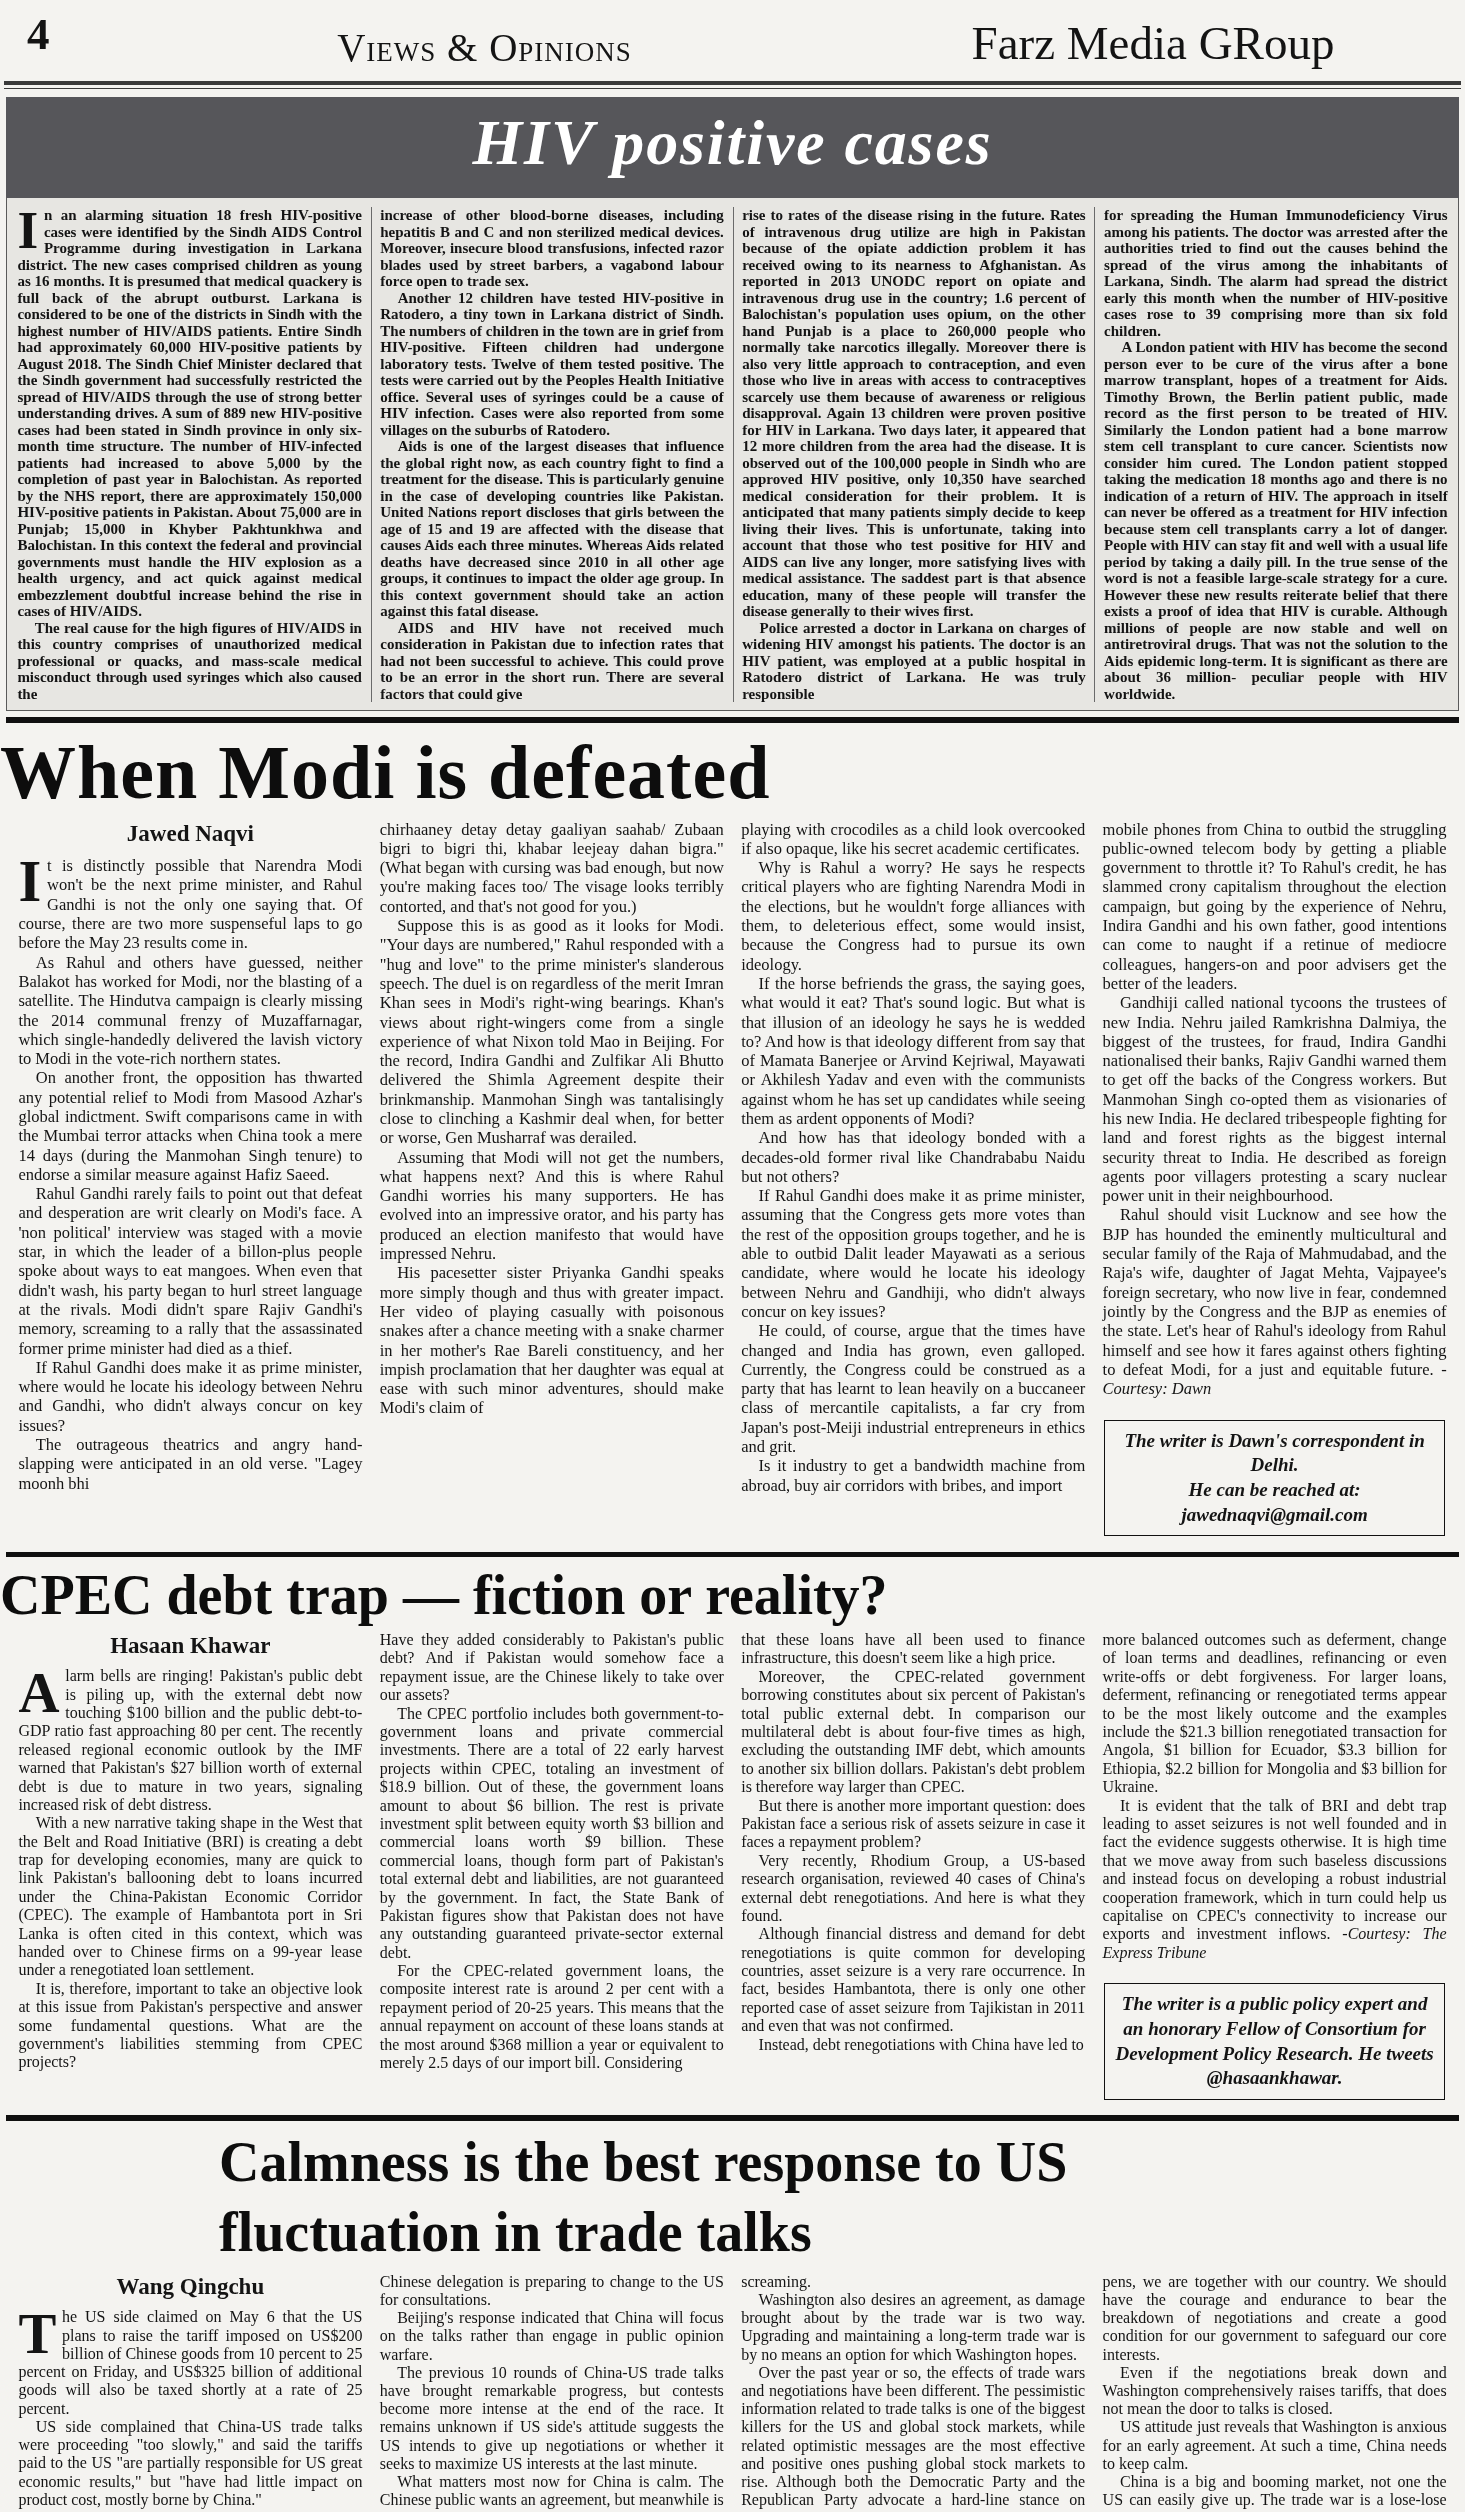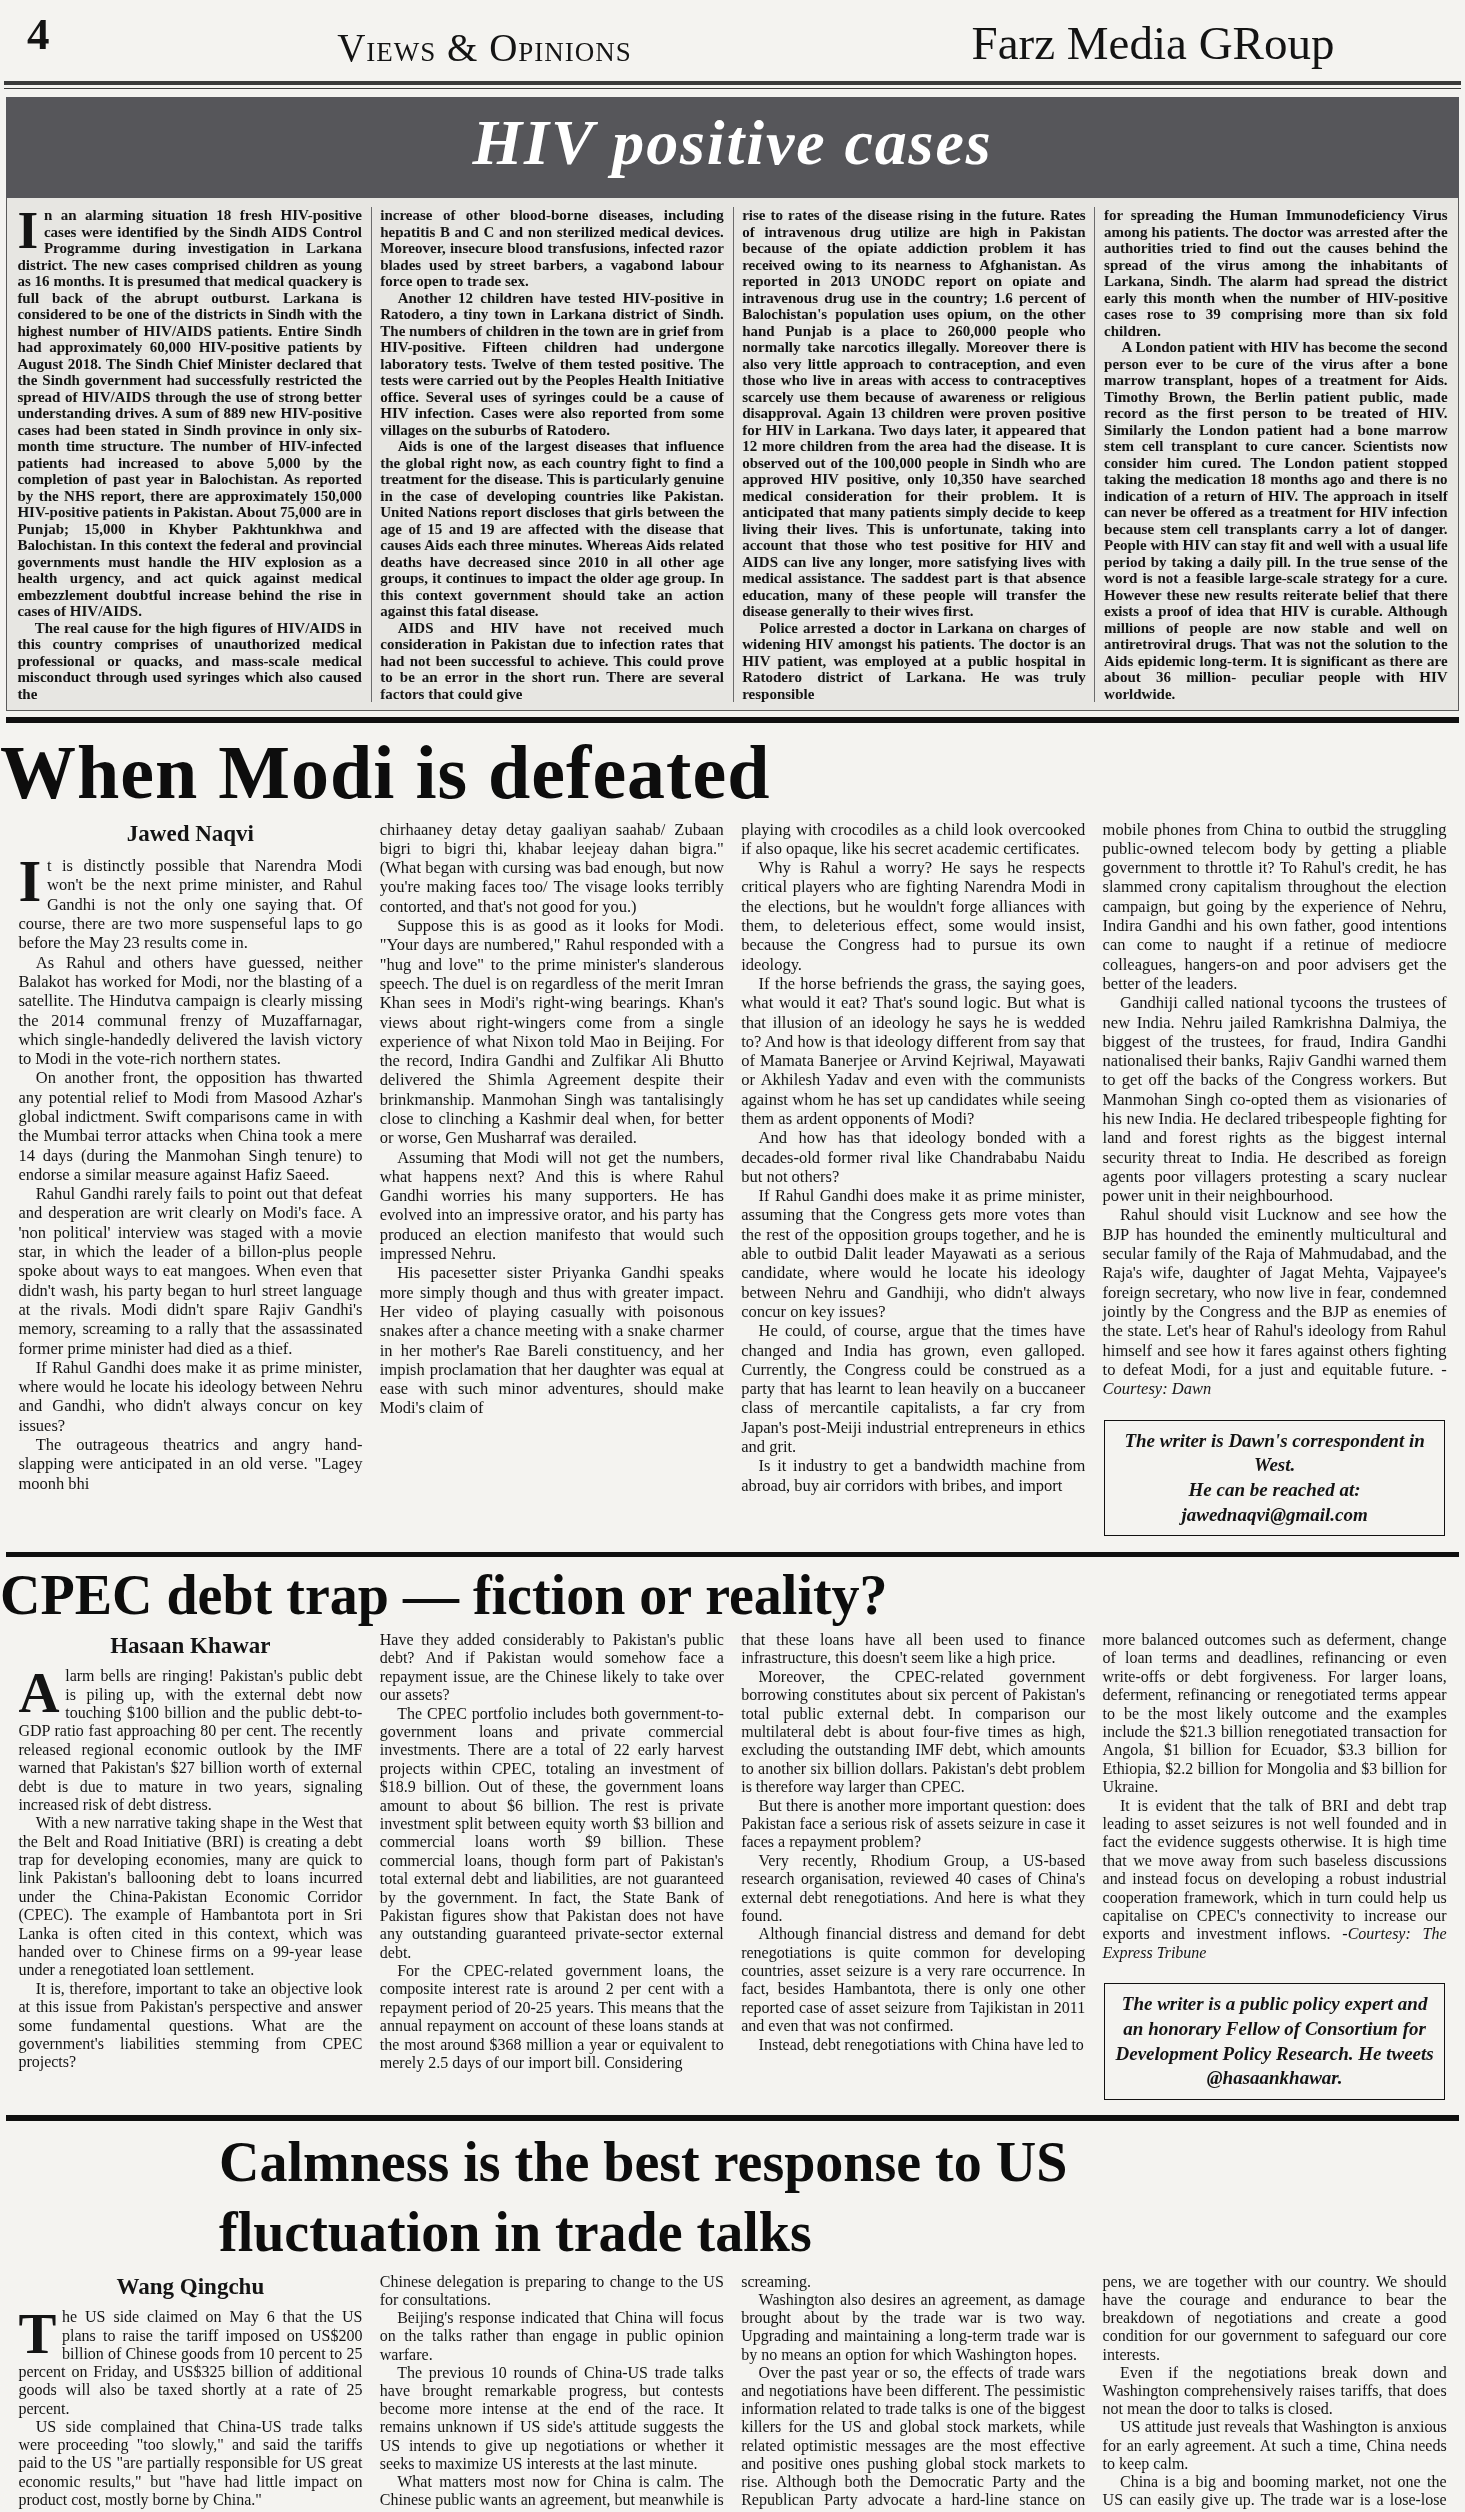--- a/index.html
+++ b/index.html
@@ -89,40 +89,40 @@
           <p class="para">As Rahul and others have guessed, neither Balakot has worked for Modi, nor the blasting of a satellite. The Hindutva campaign is clearly missing the 2014 communal frenzy of Muzaffarnagar, which single-handedly delivered the lavish victory to Modi in the vote-rich northern states.</p>
           <p class="para">On another front, the opposition has thwarted any potential relief to Modi from Masood Azhar's global indictment. Swift comparisons came in with the Mumbai terror attacks when China took a mere 14 days (during the Manmohan Singh tenure) to endorse a similar measure against Hafiz Saeed.</p>
           <p class="para">Rahul Gandhi rarely fails to point out that defeat and desperation are writ clearly on Modi's face. A 'non political' interview was staged with a movie star, in which the leader of a billon-plus people spoke about ways to eat mangoes. When even that didn't wash, his party began to hurl street language at the rivals. Modi didn't spare Rajiv Gandhi's memory, screaming to a rally that the assassinated former prime minister had died as a thief.</p>
           <p class="para">If Rahul Gandhi does make it as prime minister, where would he locate his ideology between Nehru and Gandhi, who didn't always concur on key issues?</p>
           <p class="para">The outrageous theatrics and angry hand-slapping were anticipated in an old verse. "Lagey moonh bhi</p>
         </div>
     </div>
     <div class="col">
         <p class="para first">chirhaaney detay detay gaaliyan saahab/ Zubaan bigri to bigri thi, khabar leejeay dahan bigra." (What began with cursing was bad enough, but now you're making faces too/ The visage looks terribly contorted, and that's not good for you.)</p>
         <p class="para">Suppose this is as good as it looks for Modi. "Your days are numbered," Rahul responded with a "hug and love" to the prime minister's slanderous speech. The duel is on regardless of the merit Imran Khan sees in Modi's right-wing bearings. Khan's views about right-wingers come from a single experience of what Nixon told Mao in Beijing. For the record, Indira Gandhi and Zulfikar Ali Bhutto delivered the Shimla Agreement despite their brinkmanship. Manmohan Singh was tantalisingly close to clinching a Kashmir deal when, for better or worse, Gen Musharraf was derailed.</p>
-        <p class="para">Assuming that Modi will not get the numbers, what happens next? And this is where Rahul Gandhi worries his many supporters. He has evolved into an impressive orator, and his party has produced an election manifesto that would such impressed Nehru.</p>
+        <p class="para">Assuming that Modi will not get the numbers, what happens next? And this is where Rahul Gandhi worries his many supporters. He has evolved into an impressive orator, and his party has produced an election manifesto that would have impressed Nehru.</p>
         <p class="para">His pacesetter sister Priyanka Gandhi speaks more simply though and thus with greater impact. Her video of playing casually with poisonous snakes after a chance meeting with a snake charmer in her mother's Rae Bareli constituency, and her impish proclamation that her daughter was equal at ease with such minor adventures, should make Modi's claim of</p>
       </div>
     <div class="col">
         <p class="para first">playing with crocodiles as a child look overcooked if also opaque, like his secret academic certificates.</p>
         <p class="para">Why is Rahul a worry? He says he respects critical players who are fighting Narendra Modi in the elections, but he wouldn't forge alliances with them, to deleterious effect, some would insist, because the Congress had to pursue its own ideology.</p>
         <p class="para">If the horse befriends the grass, the saying goes, what would it eat? That's sound logic. But what is that illusion of an ideology he says he is wedded to? And how is that ideology different from say that of Mamata Banerjee or Arvind Kejriwal, Mayawati or Akhilesh Yadav and even with the communists against whom he has set up candidates while seeing them as ardent opponents of Modi?</p>
         <p class="para">And how has that ideology bonded with a decades-old former rival like Chandrababu Naidu but not others?</p>
         <p class="para">If Rahul Gandhi does make it as prime minister, assuming that the Congress gets more votes than the rest of the opposition groups together, and he is able to outbid Dalit leader Mayawati as a serious candidate, where would he locate his ideology between Nehru and Gandhiji, who didn't always concur on key issues?</p>
         <p class="para">He could, of course, argue that the times have changed and India has grown, even galloped. Currently, the Congress could be construed as a party that has learnt to lean heavily on a buccaneer class of mercantile capitalists, a far cry from Japan's post-Meiji industrial entrepreneurs in ethics and grit.</p>
         <p class="para">Is it industry to get a bandwidth machine from abroad, buy air corridors with bribes, and import</p>
       </div>
     <div class="col">
       <div>
           <p class="para first">mobile phones from China to outbid the struggling public-owned telecom body by getting a pliable government to throttle it? To Rahul's credit, he has slammed crony capitalism throughout the election campaign, but going by the experience of Nehru, Indira Gandhi and his own father, good intentions can come to naught if a retinue of mediocre colleagues, hangers-on and poor advisers get the better of the leaders.</p>
           <p class="para">Gandhiji called national tycoons the trustees of new India. Nehru jailed Ramkrishna Dalmiya, the biggest of the trustees, for fraud, Indira Gandhi nationalised their banks, Rajiv Gandhi warned them to get off the backs of the Congress workers. But Manmohan Singh co-opted them as visionaries of his new India. He declared tribespeople fighting for land and forest rights as the biggest internal security threat to India. He described as foreign agents poor villagers protesting a scary nuclear power unit in their neighbourhood.</p>
         </div>
       <p class="para"><span>Rahul should visit Lucknow and see how the BJP has hounded the eminently multicultural and secular family of the Raja of Mahmudabad, and the Raja's wife, daughter of Jagat Mehta, Vajpayee's foreign secretary, who now live in fear, condemned jointly by the Congress and the BJP as enemies of the state. Let's hear of Rahul's ideology from Rahul himself and see how it fares against others fighting to defeat Modi, for a just and equitable future.</span> <em class="courtesy">-Courtesy: Dawn</em></p>
       <div class="writer-box">
-        <div>The writer is Dawn's correspondent in West.</div>
+        <div>The writer is Dawn's correspondent in Delhi.</div>
         <div>He can be reached at: jawednaqvi@gmail.com</div>
       </div>
     </div>
   </div>
 </div>
 
 <div class="divider"></div>
 
 <div>
   <div class="headline cpec-headline">CPEC debt trap — fiction or reality?</div>

